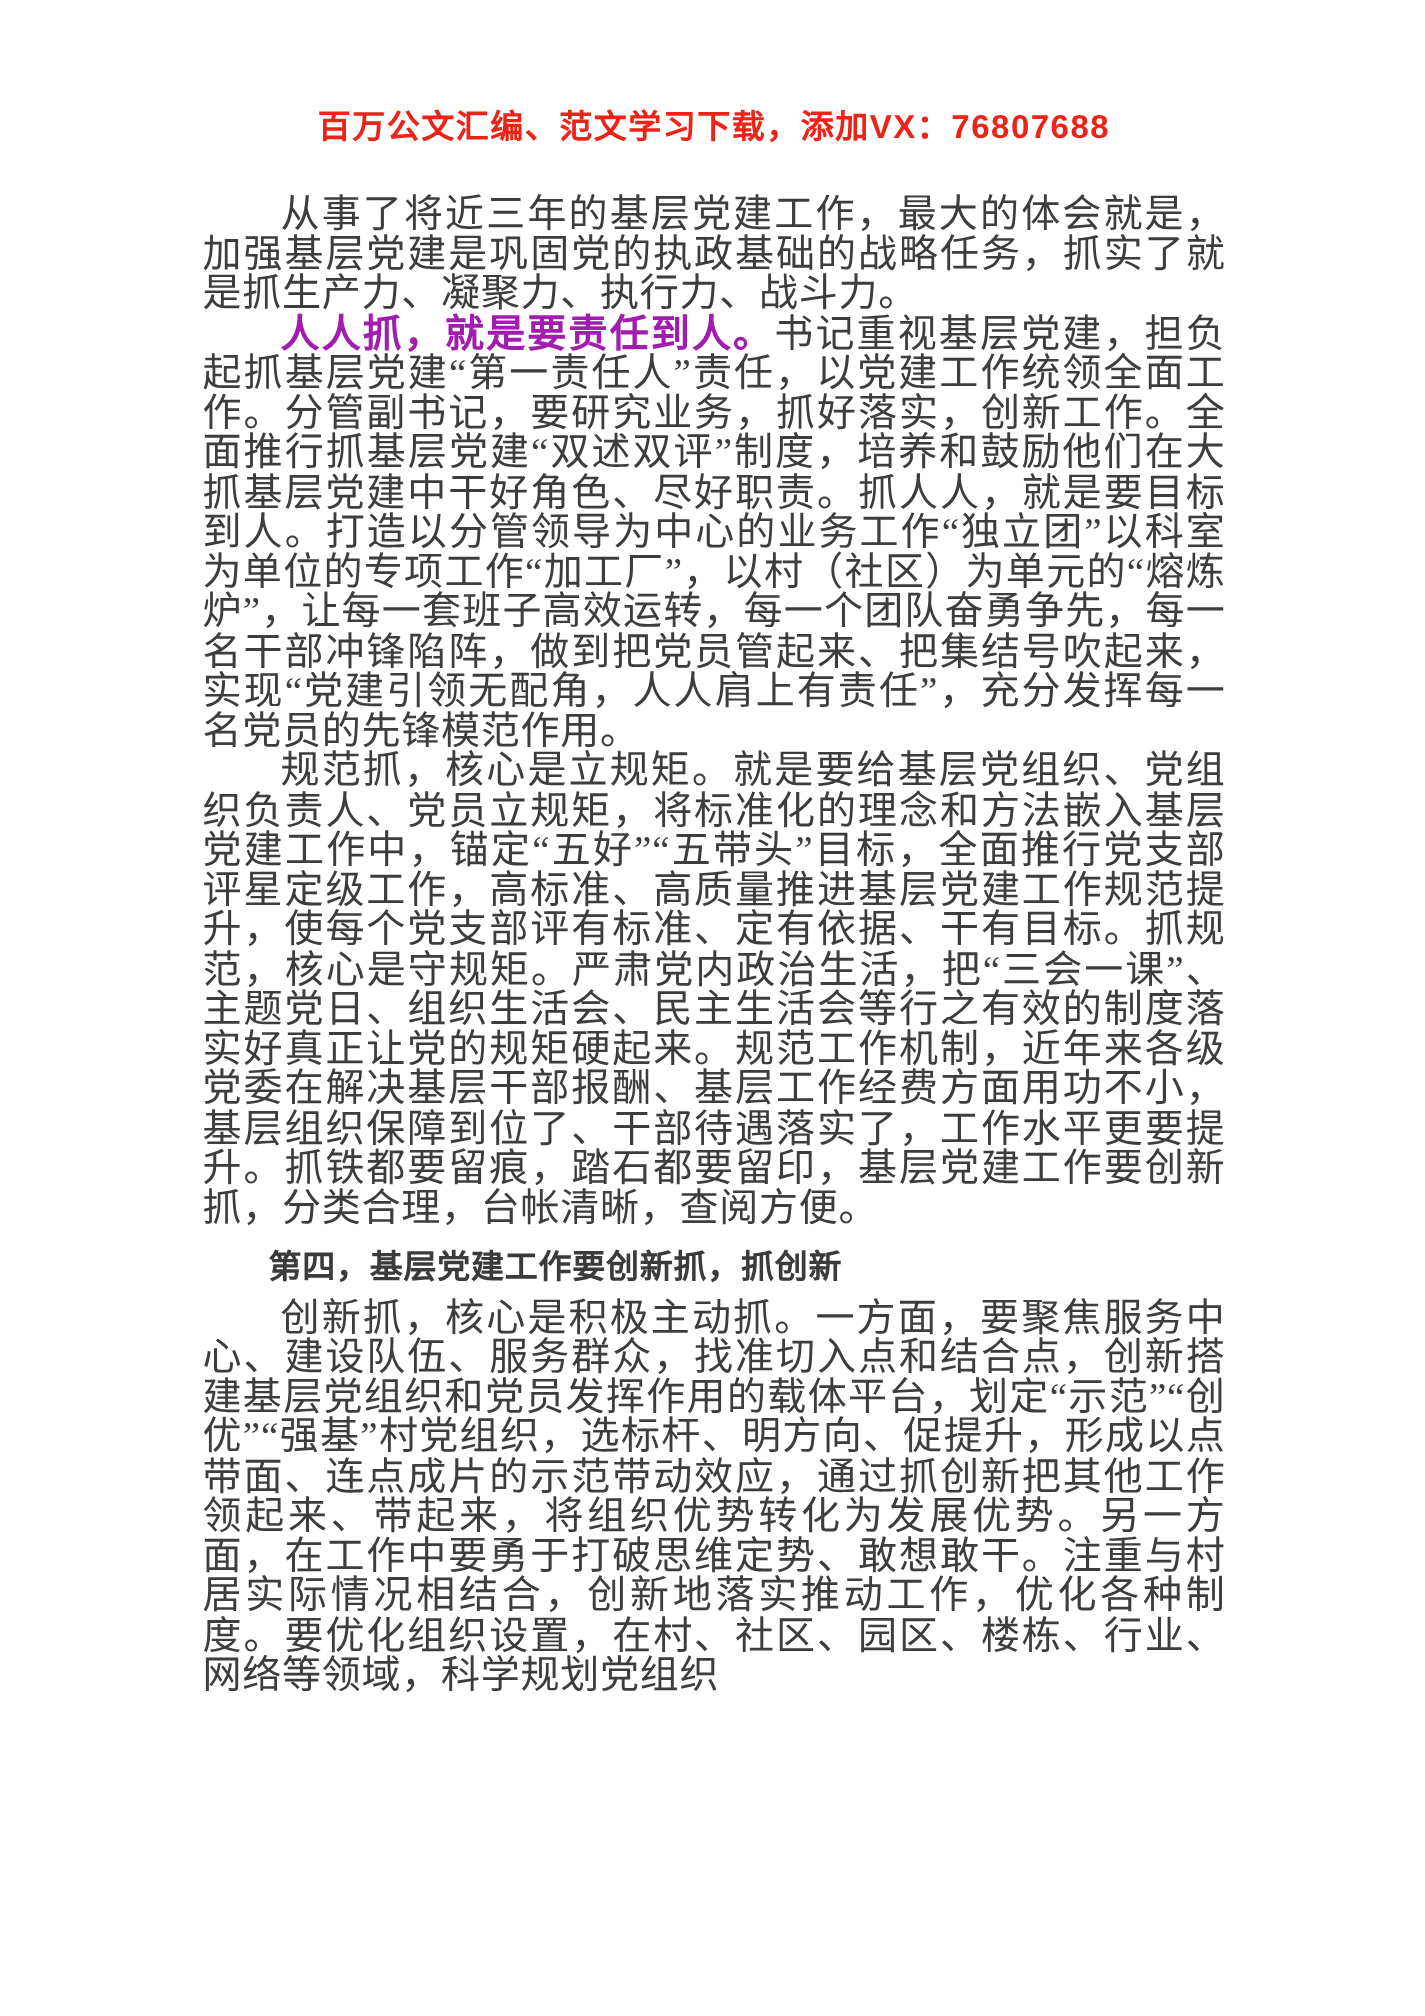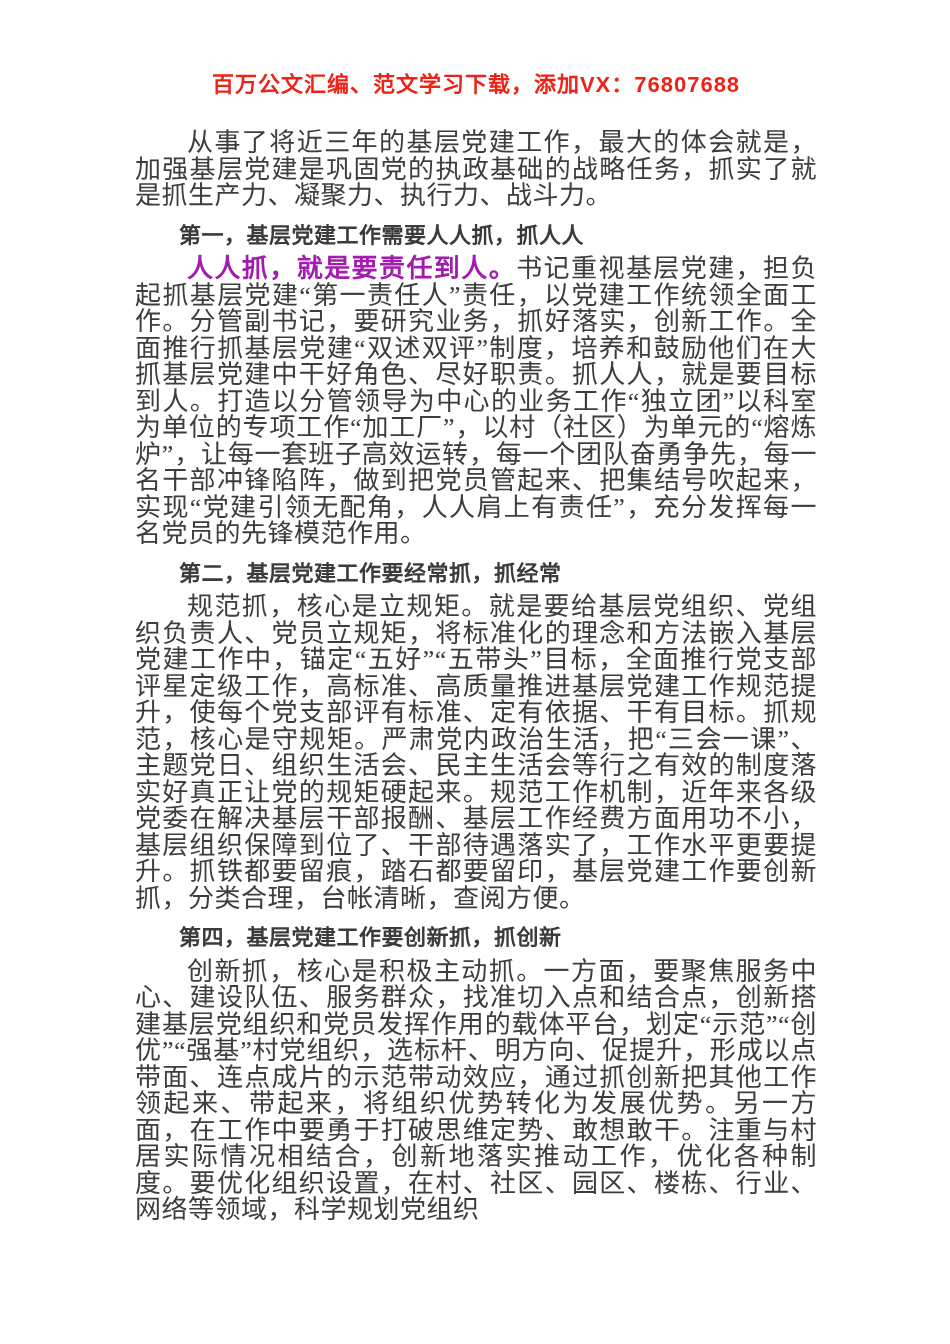--- a/index.html
+++ b/index.html
@@ -54,23 +54,21 @@
 </style>
 </head>
 <body>
 
 <div class="page">
 
   <div class="banner">百万公文汇编、范文学习下载，添加VX：76807688</div>
 
   <p class="para">从事了将近三年的基层党建工作，最大的体会就是，加强基层党建是巩固党的执政基础的战略任务，抓实了就是抓生产力、凝聚力、执行力、战斗力。</p>
 
-  <h2 class="section-heading">第一，基层党建工作需要人人抓，抓人人</h2>
   <p class="para"><strong class="lead">人人抓，就是要责任到人。</strong><span>书记重视基层党建，担负起抓基层党建“第一责任人”责任，以党建工作统领全面工作。分管副书记，要研究业务，抓好落实，创新工作。全面推行抓基层党建“双述双评”制度，培养和鼓励他们在大抓基层党建中干好角色、尽好职责。抓人人，就是要目标到人。打造以分管领导为中心的业务工作“独立团”以科室为单位的专项工作“加工厂”，以村（社区）为单元的“熔炼炉”，让每一套班子高效运转，每一个团队奋勇争先，每一名干部冲锋陷阵，做到把党员管起来、把集结号吹起来，实现“党建引领无配角，人人肩上有责任”，充分发挥每一名党员的先锋模范作用。</span></p>
 
-  <h2 class="section-heading">第二，基层党建工作要经常抓，抓经常</h2>
 
   <p class="para"><strong class="lead"></strong><span>规范抓，核心是立规矩。就是要给基层党组织、党组织负责人、党员立规矩，将标准化的理念和方法嵌入基层党建工作中，锚定“五好”“五带头”目标，全面推行党支部评星定级工作，高标准、高质量推进基层党建工作规范提升，使每个党支部评有标准、定有依据、干有目标。抓规范，核心是守规矩。严肃党内政治生活，把“三会一课”、主题党日、组织生活会、民主生活会等行之有效的制度落实好真正让党的规矩硬起来。规范工作机制，近年来各级党委在解决基层干部报酬、基层工作经费方面用功不小，基层组织保障到位了、干部待遇落实了，工作水平更要提升。抓铁都要留痕，踏石都要留印，基层党建工作要创新抓，分类合理，台帐清晰，查阅方便。</span></p>
 
   <h2 class="section-heading">第四，基层党建工作要创新抓，抓创新</h2>
   <p class="para"><strong class="lead"></strong><span>创新抓，核心是积极主动抓。一方面，要聚焦服务中心、建设队伍、服务群众，找准切入点和结合点，创新搭建基层党组织和党员发挥作用的载体平台，划定“示范”“创优”“强基”村党组织，选标杆、明方向、促提升，形成以点带面、连点成片的示范带动效应，通过抓创新把其他工作领起来、带起来，将组织优势转化为发展优势。另一方面，在工作中要勇于打破思维定势、敢想敢干。注重与村居实际情况相结合，创新地落实推动工作，优化各种制度。要优化组织设置，在村、社区、园区、楼栋、行业、网络等领域，科学规划党组织</span></p>
 
 </div>
 
 </body></html>

